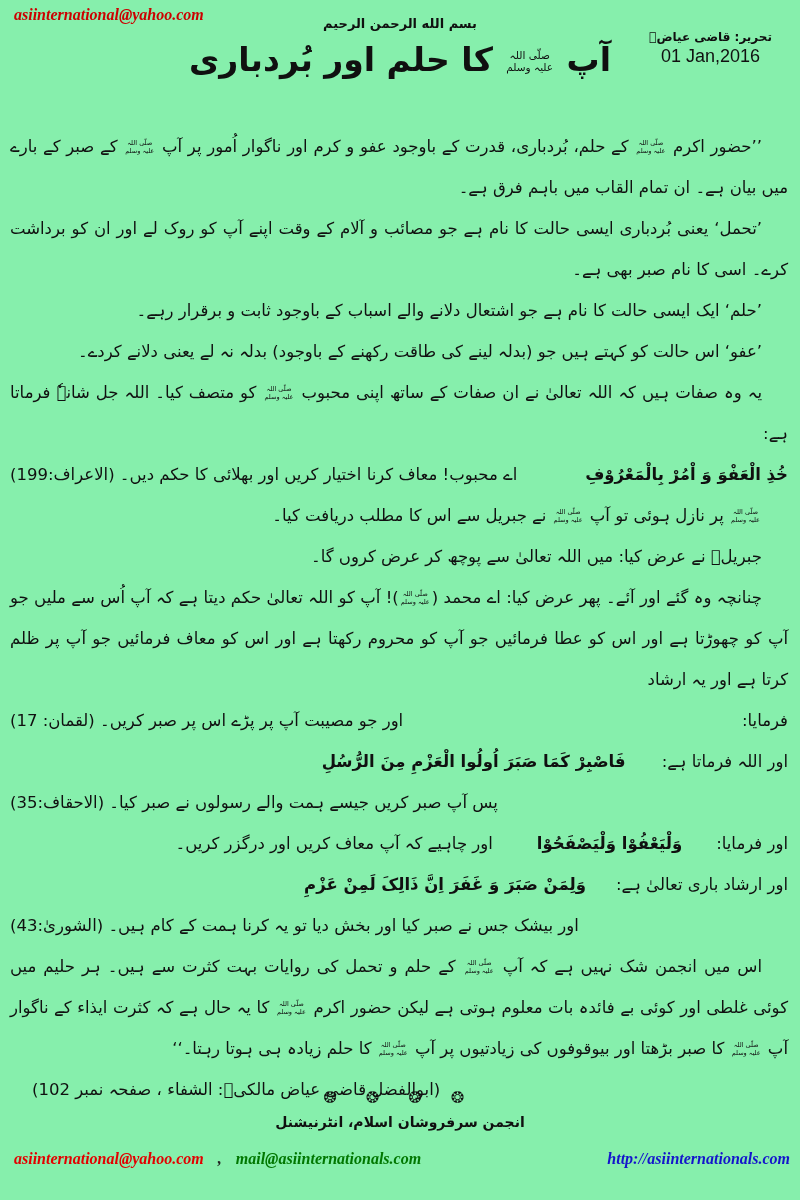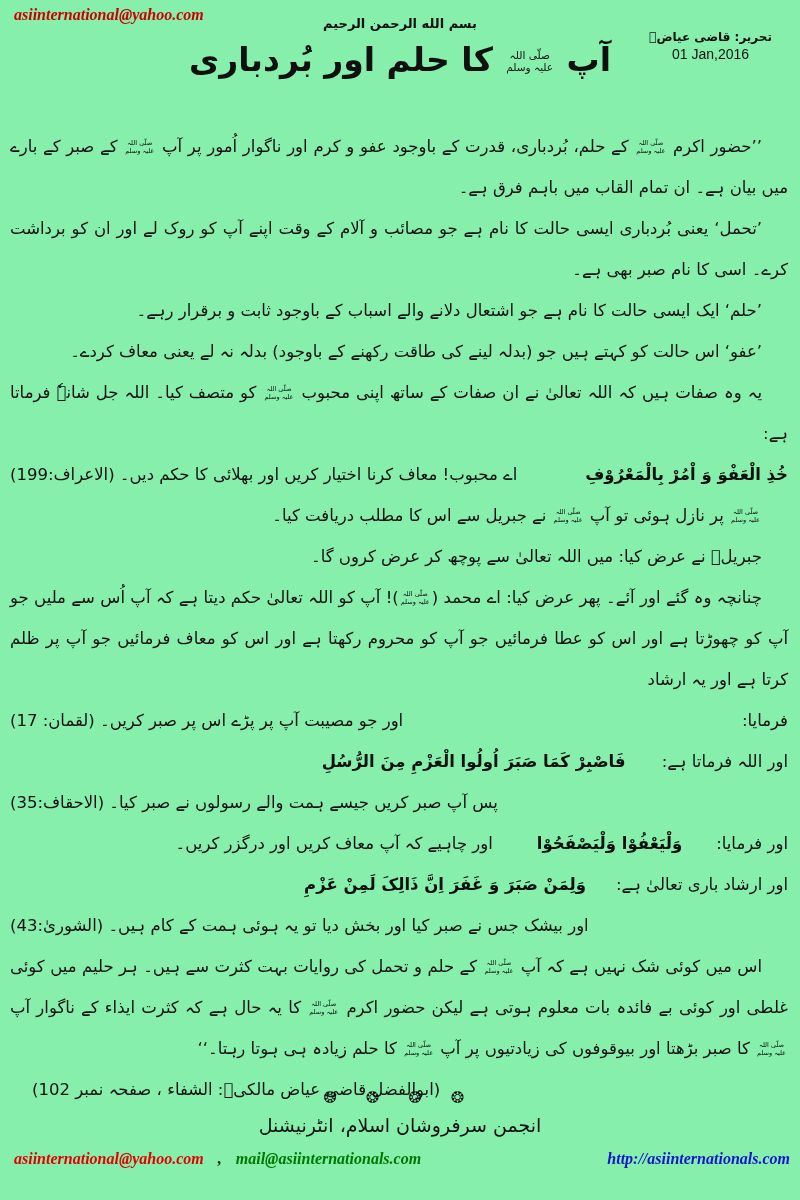--- a/index.html
+++ b/index.html
@@ -6,21 +6,21 @@
   body{width:800px;height:1200px;font-family:"DejaVu Sans",sans-serif;color:#101010;}
   .page{position:relative;width:800px;height:1200px;overflow:hidden;background:#86efac;}
 
   
   .top-email{position:absolute;left:14px;top:6px;font-family:"Liberation Serif",serif;
              font-style:italic;font-weight:bold;font-size:16px;direction:ltr;}
   .bismillah{position:absolute;left:0;right:0;top:16px;text-align:center;
              font-size:13px;font-weight:bold;direction:rtl;}
   .byline{position:absolute;right:28px;top:30px;text-align:center;direction:rtl;}
   .byline-writer{font-size:12px;font-weight:bold;display:block;}
-  .byline-date{font-size:14px;font-family:"Liberation Sans",sans-serif;direction:ltr;display:block;margin-top:2px;}
+  .byline-date{font-size:18px;font-family:"Liberation Sans",sans-serif;direction:ltr;display:block;margin-top:2px;}
   .doc-title{position:absolute;left:0;right:0;top:40px;margin:0;text-align:center;
              direction:rtl;font-size:33px;font-weight:bold;}
 
   
   main{position:absolute;top:126px;left:10px;right:12px;direction:rtl;}
   .para{font-size:16.5px;line-height:41px;text-align:justify;text-justify:inter-word;margin:0;}
   .para.center{text-align:left;}
   .para.left{text-align:left;padding-left:22px;}
   .para.indent{text-indent:26px;}
   .para.spread{display:flex;justify-content:space-between;align-items:baseline;text-indent:0;}
@@ -30,21 +30,21 @@
 
   
   .saw{display:inline-flex;flex-direction:column;align-items:center;vertical-align:middle;
        font-size:6.5px;line-height:7.5px;font-weight:normal;margin:0 2px;text-indent:0;}
   .saw.saw-title{font-size:10.5px;line-height:11.5px;}
 
   
   .ornaments{position:absolute;top:1088px;left:0;right:0;text-align:center;
              font-size:16px;letter-spacing:12px;}
   .org-name{position:absolute;top:1114px;left:0;right:0;text-align:center;direction:rtl;
-            font-size:19px;font-weight:normal;}
+            font-size:14px;font-weight:bold;}
   .contact-row{position:absolute;top:1150px;left:14px;right:10px;display:flex;
                justify-content:space-between;align-items:baseline;direction:ltr;
                font-family:"Liberation Serif",serif;font-style:italic;font-weight:bold;font-size:16px;}
   .contact-left{display:flex;gap:14px;align-items:baseline;}
   .contact-sep{font-weight:bold;color:#222;}
 </style>
 </head>
 <body>
 
 <div class="page">
@@ -69,21 +69,21 @@
   <main>
       <div class="para justify indent"><span class="seg-text">’’حضور اکرم </span><span class="saw">
           <span>صلّی اللہ</span>
           <span>علیہ وسلم</span>
         </span><span class="seg-text"> کے حلم، بُردباری، قدرت کے باوجود عفو و کرم اور ناگوار اُمور پر آپ </span><span class="saw">
           <span>صلّی اللہ</span>
           <span>علیہ وسلم</span>
         </span><span class="seg-text"> کے صبر کے بارے میں بیان ہے۔ ان تمام القاب میں باہم فرق ہے۔</span></div>
       <div class="para justify indent"><span class="seg-text">’تحمل‘ یعنی بُردباری ایسی حالت کا نام ہے جو مصائب و آلام کے وقت اپنے آپ کو روک لے اور ان کو برداشت کرے۔ اسی کا نام صبر بھی ہے۔</span></div>
       <div class="para justify indent"><span class="seg-text">’حلم‘ ایک ایسی حالت کا نام ہے جو اشتعال دلانے والے اسباب کے باوجود ثابت و برقرار رہے۔</span></div>
-      <div class="para justify indent"><span class="seg-text">’عفو‘ اس حالت کو کہتے ہیں جو (بدلہ لینے کی طاقت رکھنے کے باوجود) بدلہ نہ لے یعنی معاف کردے۔</span></div>
+      <div class="para justify indent"><span class="seg-text">’عفو‘ اس حالت کو کہتے ہیں جو (بدلہ لینے کی طاقت رکھنے کے باوجود) بدلہ نہ لے یعنی دلانے کردے۔</span></div>
       <div class="para justify indent"><span class="seg-text">یہ وہ صفات ہیں کہ اللہ تعالیٰ نے ان صفات کے ساتھ اپنی محبوب </span><span class="saw">
           <span>صلّی اللہ</span>
           <span>علیہ وسلم</span>
         </span><span class="seg-text"> کو متصف کیا۔ اللہ جل شانہٗ فرماتا ہے:</span></div>
       <div class="para spread">
         <span class="seg-arabic">خُذِ الْعَفْوَ وَ اْمُرْ بِالْمَعْرُوْفِ</span>
         <span class="seg-bold">اے محبوب! معاف کرنا اختیار کریں اور بھلائی کا حکم دیں۔ (الاعراف:199)</span>
       </div>
       <div class="para justify indent"><span class="saw">
           <span>صلّی اللہ</span>
@@ -98,22 +98,22 @@
           <span>علیہ وسلم</span>
         </span><span class="seg-text">)! آپ کو اللہ تعالیٰ حکم دیتا ہے کہ آپ اُس سے ملیں جو آپ کو چھوڑتا ہے اور اس کو عطا فرمائیں جو آپ کو محروم رکھتا ہے اور اس کو معاف فرمائیں جو آپ پر ظلم کرتا ہے اور یہ ارشاد</span></div>
       <div class="para spread">
         <span class="seg-text">فرمایا:</span>
         <span class="seg-bold">اور جو مصیبت آپ پر پڑے اس پر صبر کریں۔ (لقمان: 17)</span>
       </div>
       <div class="para right"><span class="seg-text">اور اللہ فرماتا ہے:</span><span class="gap" style="width: 36px;"></span><span class="seg-arabic">فَاصْبِرْ کَمَا صَبَرَ اُولُوا الْعَزْمِ مِنَ الرُّسُلِ</span></div>
       <div class="para center"><span class="seg-bold">پس آپ صبر کریں جیسے ہمت والے رسولوں نے صبر کیا۔  (الاحقاف:35)</span></div>
       <div class="para right"><span class="seg-text">اور فرمایا:</span><span class="gap" style="width: 34px;"></span><span class="seg-arabic">وَلْیَعْفُوْا وَلْیَصْفَحُوْا</span><span class="gap" style="width: 44px;"></span><span class="seg-text">اور چاہیے کہ آپ معاف کریں اور درگزر کریں۔</span></div>
       <div class="para right"><span class="seg-text">اور ارشاد باری تعالیٰ ہے:</span><span class="gap" style="width: 30px;"></span><span class="seg-arabic">وَلِمَنْ صَبَرَ وَ غَفَرَ اِنَّ ذَالِکَ لَمِنْ عَزْمِ</span></div>
-      <div class="para center"><span class="seg-bold">اور بیشک جس نے صبر کیا اور بخش دیا تو یہ ہوئی ہمت کے کام ہیں۔ (الشوریٰ:43)</span></div>
-      <div class="para justify indent"><span class="seg-text">اس میں کوئی شک نہیں ہے کہ آپ </span><span class="saw">
+      <div class="para center"><span class="seg-bold">اور بیشک جس نے صبر کیا اور بخش دیا تو یہ کرنا ہمت کے کام ہیں۔ (الشوریٰ:43)</span></div>
+      <div class="para justify indent"><span class="seg-text">اس میں انجمن شک نہیں ہے کہ آپ </span><span class="saw">
           <span>صلّی اللہ</span>
           <span>علیہ وسلم</span>
         </span><span class="seg-text"> کے حلم و تحمل کی روایات بہت کثرت سے ہیں۔ ہر حلیم میں کوئی غلطی اور کوئی بے فائدہ بات معلوم ہوتی ہے لیکن حضور اکرم </span><span class="saw">
           <span>صلّی اللہ</span>
           <span>علیہ وسلم</span>
         </span><span class="seg-text"> کا یہ حال ہے کہ کثرت ایذاء کے ناگوار آپ </span><span class="saw">
           <span>صلّی اللہ</span>
           <span>علیہ وسلم</span>
         </span><span class="seg-text"> کا صبر بڑھتا اور بیوقوفوں کی زیادتیوں پر آپ </span><span class="saw">
           <span>صلّی اللہ</span>

